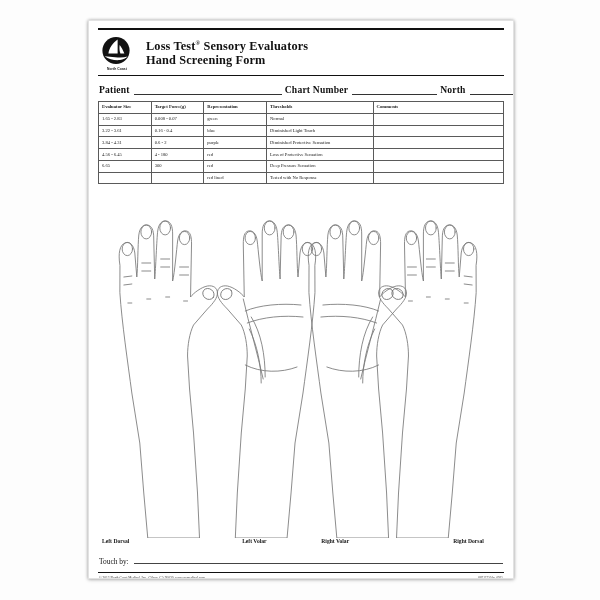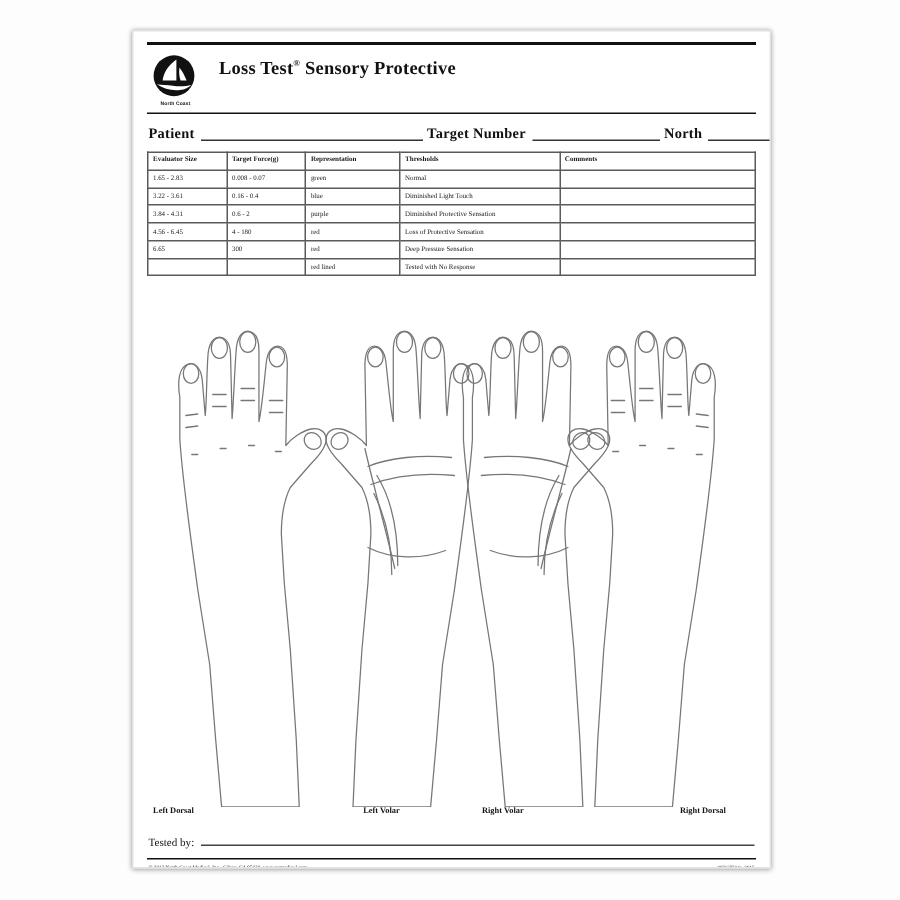--- a/index.html
+++ b/index.html
@@ -37,21 +37,21 @@
   .titles{margin-left:12px;padding-top:1px;}
   .t1,.t2{
     font-family:"Liberation Serif", serif;
     font-weight:bold;font-size:12.3px;color:#111;line-height:14px;
     letter-spacing:.15px;white-space:nowrap;
   }
   .t1 sup{font-size:6px;vertical-align:super;font-weight:bold;}
   .rule-hdr{border-top:1.6px solid #111;margin-top:5px;width:100%;height:0;}
 
   
-  .prow{display:flex;align-items:flex-start;margin-top:8px;padding:0 1px;}
+  .prow{display:flex;align-items:center;margin-top:8px;padding:0 1px;}
   .plabel{
     font-weight:bold;font-size:9.6px;color:#111;white-space:nowrap;
     font-family:"Liberation Serif", serif;letter-spacing:.2px;
   }
   .pline{border-bottom:1px solid #333;height:9px;flex:1 1 auto;margin:0 3px 0 4px;}
   .pline.w1{flex:0 0 148px;}
   .pline.w2{flex:0 0 85px;}
   .pline.w3{flex:0 0 74px;}
 
   
@@ -110,30 +110,31 @@
         <div class="logo">
           <svg width="34" height="30" viewBox="0 0 34 30" aria-hidden="true">
             <circle cx="16" cy="14.5" r="13.6" fill="#111"></circle>
             <path d="M17.6 3.6 C 12.4 7.2 9.0 12.4 8.4 17.6 L 17.6 17.6 Z" fill="#fff"></path>
             <path d="M19.6 9.0 C 19.2 13.0 19.6 15.6 20.4 17.6 L 24.4 17.6 C 23.0 14.2 21.4 11.2 19.6 9.0 Z" fill="#fff"></path>
             <path d="M4.6 20.2 C 9.0 23.2 14.6 24.6 20.0 24.0 C 23.2 23.6 25.8 22.4 27.6 20.6 C 24.0 21.6 19.6 21.8 15.2 21.2 C 11.4 20.7 7.8 20.6 4.6 20.2 Z" fill="#fff"></path>
           </svg>
           <div class="brand">North Coast</div>
         </div>
         <div class="titles">
-          <div class="t1"><span>Loss Test</span><sup>®</sup><span> Sensory Protective</span></div>
+          <div class="t1"><span>Loss Test</span><sup>®</sup><span> Sensory Evaluators</span></div>
+          <div class="t2">Hand Screening Form</div>
         </div>
       </div>
 
       <div class="rule-hdr"></div>
 
       <div class="prow">
         <span class="plabel">Patient</span>
         <span class="pline w1"></span>
-        <span class="plabel">Target Number</span>
+        <span class="plabel">Chart Number</span>
         <span class="pline w2"></span>
         <span class="plabel">North</span>
         <span class="pline w3"></span>
       </div>
 
       <table class="grid">
         <colgroup>
             <col class="c1">
             <col class="c2">
             <col class="c3">
@@ -332,21 +333,21 @@
       </div>
 
       <div class="hlabels">
         <span class="hl" style="left:1%">Left Dorsal</span>
         <span class="hl" style="left:35.5%">Left Volar</span>
         <span class="hl" style="left:55%">Right Volar</span>
         <span class="hl" style="left:87.5%">Right Dorsal</span>
       </div>
 
       <div class="tested">
-        <span class="tlabel">Tested by:</span>
+        <span class="tlabel">Touch by:</span>
         <span class="tline"></span>
       </div>
 
       <div class="rule-foot"></div>
 
       <div class="footer">
         <div class="copy">© 2013 North Coast Medical, Inc., Gilroy, CA 95020, www.ncmedical.com</div>
         <div class="codes">
           <div class="code1">887127504p_0915</div>
 

